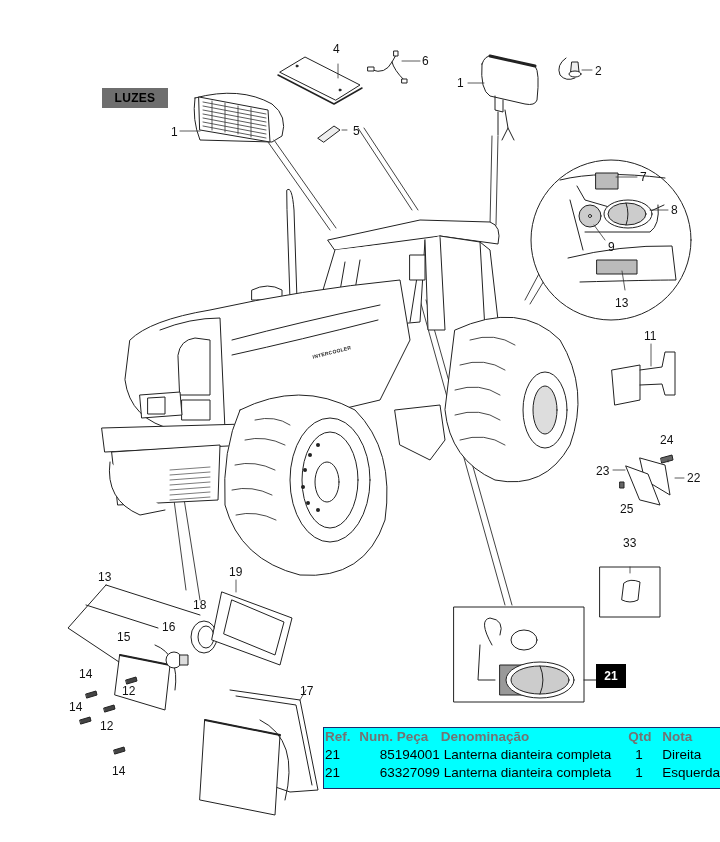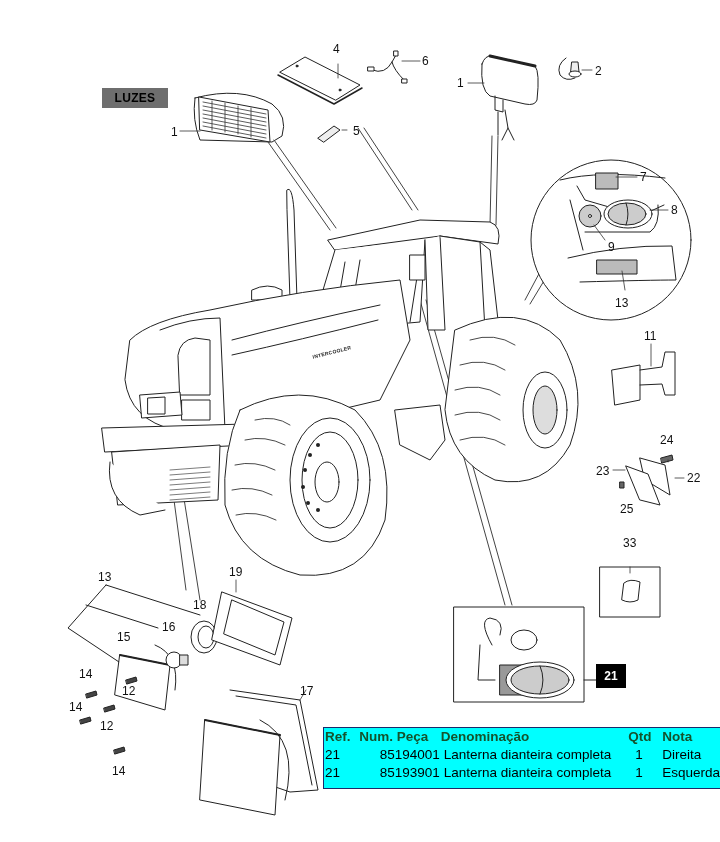--- a/index.html
+++ b/index.html
@@ -4,21 +4,21 @@
 <style>
   html, body { margin:0; padding:0; background:#ffffff; }
   body { width:720px; height:842px; position:relative; overflow:hidden; font-family:"Liberation Sans", sans-serif; }
   #stage { position:absolute; left:0; top:0; width:720px; height:842px; }
   svg#art { position:absolute; left:0; top:0; }
   .title-tag { position:absolute; left:102px; top:88px; width:66px; height:20px; background:#6e6e6e; color:#000; font-weight:bold; font-size:12px; line-height:20px; text-align:center; letter-spacing:0.3px; }
   .callout { position:absolute; font-size:12px; color:#111; line-height:14px; }
   .callout-21 { position:absolute; left:596px; top:664px; width:30px; height:24px; background:#000; color:#fff; font-size:12px; font-weight:bold; line-height:24px; text-align:center; }
   .parts-table { position:absolute; left:323px; top:727px; width:397px; height:62px; background:#00ffff; border:1px solid #1a2a6a; border-right:none; box-sizing:border-box; }
   .parts-table table { border-collapse:collapse; font-size:13.5px; line-height:18px; }
-  .parts-table th { color:#14532d; font-weight:bold; text-align:left; padding:0 0 0 1px; white-space:nowrap; }
+  .parts-table th { color:#737373; font-weight:bold; text-align:left; padding:0 0 0 1px; white-space:nowrap; }
   .parts-table td { color:#000; padding:0 0 0 1px; white-space:nowrap; }
   .c-ref { width:35px; }
   .c-num { width:80px;text-align:right; }
   .c-den { width:187px; }
   .c-qtd { width:28px; }
   .parts-table td.c-num, .parts-table td.c-den { padding-left:4px; }
   .parts-table td.c-qtd { padding-left:8px; }
 </style>
 </head>
 <body>
@@ -336,21 +336,21 @@
     <tbody>
       <tr>
         <td class="c-ref">21</td>
         <td class="c-num">85194001</td>
         <td class="c-den">Lanterna dianteira completa</td>
         <td class="c-qtd">1</td>
         <td class="c-nota">Direita</td>
       </tr>
       <tr>
         <td class="c-ref">21</td>
-        <td class="c-num">85193901</td>
+        <td class="c-num">63327099</td>
         <td class="c-den">Lanterna dianteira completa</td>
         <td class="c-qtd">1</td>
         <td class="c-nota">Esquerda</td>
       </tr>
     </tbody>
   </table>
 </div>
 
 <div style="position:absolute;left:312px;top:349px;transform:rotate(-14deg);font-size:5px;font-weight:bold;letter-spacing:0.3px;color:#222">INTERCOOLER</div>
 

